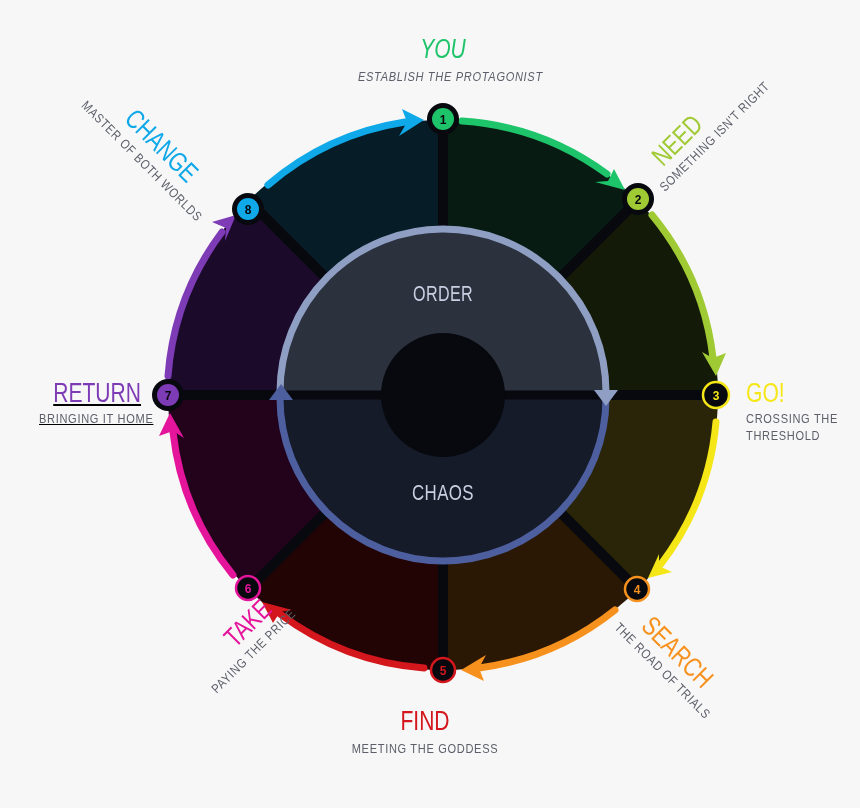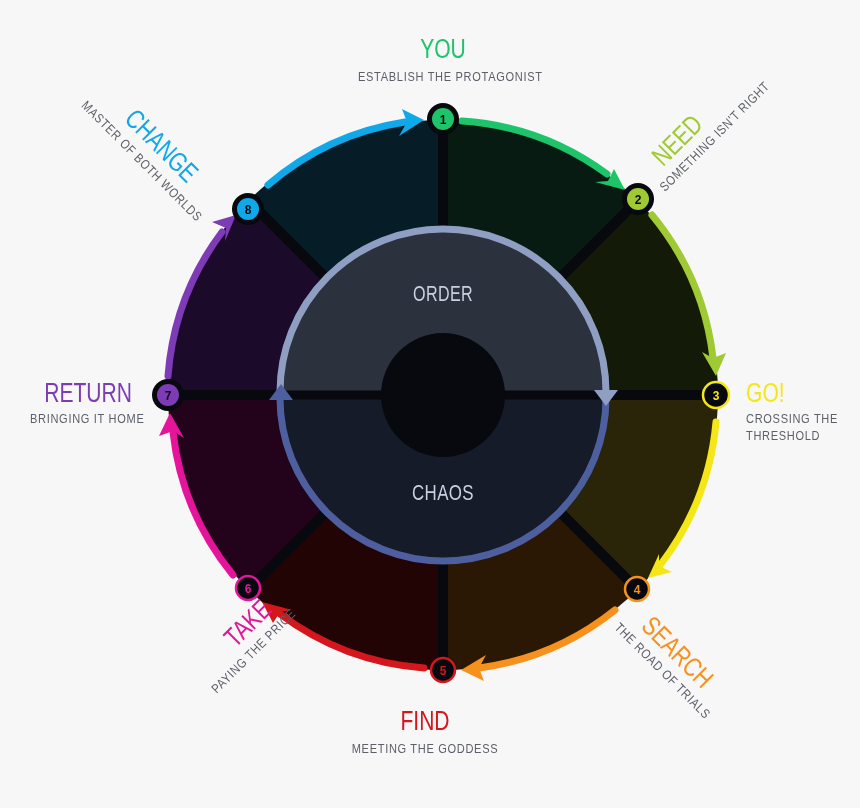--- a/index.html
+++ b/index.html
@@ -113,21 +113,21 @@
         <text class="node-num" x="168" y="399.5" text-anchor="middle" fill="#07090e">7</text>
       </g>
       <g>
         <circle cx="248" cy="209" r="16" fill="#07090e"></circle>
           <circle cx="248" cy="209" r="11" fill="#0fa8e8"></circle>
         <text class="node-num" x="248" y="213.5" text-anchor="middle" fill="#07090e">8</text>
       </g>
     </g>
   </svg>
 
-  <div class="lbl" style="left:343px; top:34px; width:200px;">
+  <div class="lbl" style="left:343px; top:34px; width:200px;font-style:italic;">
     <span class="title" style="color:#1ec46a;">YOU</span>
     <span class="sub" style="margin-top:4px;">ESTABLISH THE PROTAGONIST</span>
   </div>
 
   <div class="lbl" style="left:640px; top:135px; width:160px; transform: rotate(-45deg); transform-origin: left center; text-align:left;">
     <span class="title" style="color:#a0ca34; transform-origin:left center; position:relative; left:10px; top:22px;">NEED</span>
     <span class="sub" style="transform-origin:left center; position:relative; left:-6px; top:22px;">SOMETHING ISN'T RIGHT</span>
   </div>
 
   <div class="lbl" style="left:746px; top:378px; width:110px; text-align:left;">
@@ -144,21 +144,21 @@
   <div class="lbl" style="left:325px; top:706px; width:200px;">
     <span class="title" style="color:#d3171d;">FIND</span>
     <span class="sub" style="margin-top:4px;">MEETING THE GODDESS</span>
   </div>
 
   <div class="lbl" style="left:160px; top:690px; width:150px; transform: rotate(-45deg); transform-origin: left top; text-align:right;">
     <span class="title" style="color:#e4149b; transform-origin:right center; position:relative; left:-14px;">TAKE</span>
     <span class="sub" style="transform-origin:right center;">PAYING THE PRICE</span>
   </div>
 
-  <div class="lbl" style="left:12px; top:378px; width:120px; text-align:right;">
+  <div class="lbl" style="left:21px; top:378px; width:120px; text-align:right;text-decoration:underline;">
     <span class="title" style="color:#7e3bb6; transform-origin:right center;">RETURN</span>
     <span class="sub" style="transform-origin:right center; margin-top:2px;">BRINGING IT HOME</span>
   </div>
 
   <div class="lbl" style="left:90px; top:97px; width:170px; transform: rotate(45deg); transform-origin: left top; text-align:left;">
     <span class="sub" style="transform-origin:left center;">MASTER OF BOTH WORLDS</span>
     <span class="title" style="color:#0fa8e8; transform-origin:left center; position:relative; left:40px; top:-48px;">CHANGE</span>
   </div>
 </div>
 

